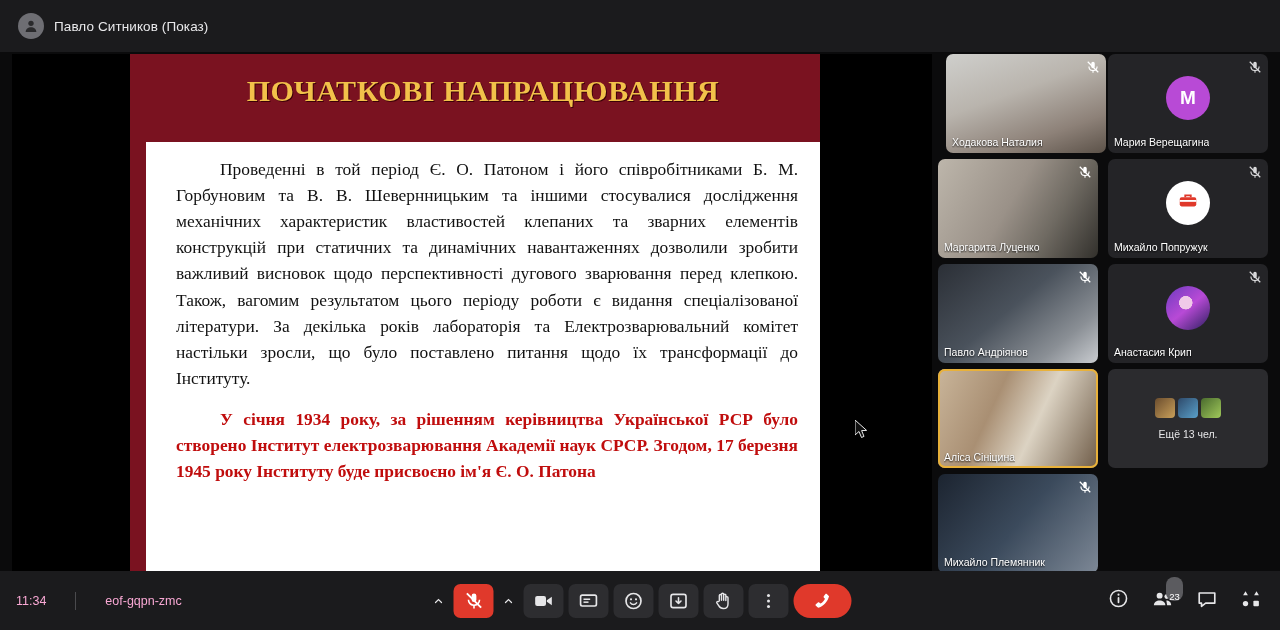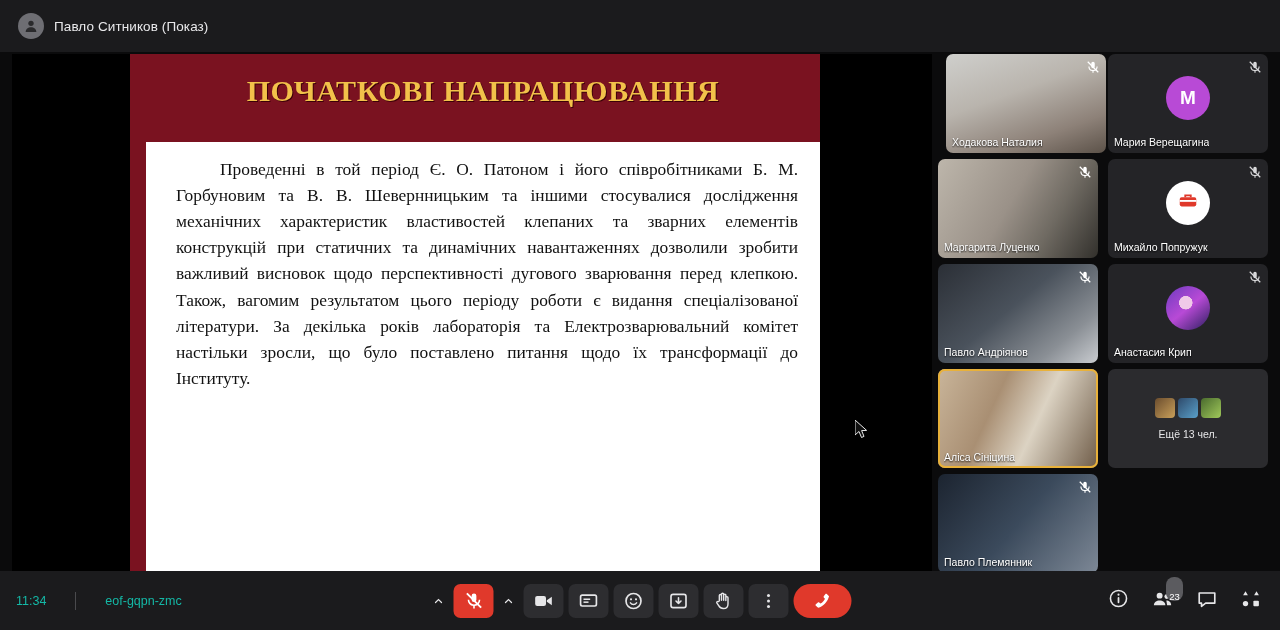--- a/index.html
+++ b/index.html
@@ -148,21 +148,21 @@
       linear-gradient(140deg,#6d3bbf 0%,#b84ad6 50%,#2b1f5e 100%); }
 
   
   .bottombar {
     position: absolute; left: 0; bottom: 0; width: 1280px; height: 59px;
     background: #1b1b1d;
     display: flex; align-items: center;
   }
   .bb-left {
     display: flex; align-items: center; gap: 29px;
-    margin-left: 16px; color: #14b8a6; font-size: 12.5px;
+    margin-left: 16px; color: #f9a8d4; font-size: 12.5px;
   }
   .bb-divider { width: 1px; height: 18px; background: #4a4a4d; }
   .bb-center {
     position: absolute; left: 50%; transform: translateX(-50%);
     display: flex; align-items: center; gap: 5px;
   }
   .ctrl {
     width: 40px; height: 34px; border-radius: 7px;
     background: #2d2d30;
     display: flex; align-items: center; justify-content: center;
@@ -200,20 +200,21 @@
       <div class="top-title">Павло Ситников (Показ)</div>
     </div>
   </div>
 
   <div class="stage">
     <div class="slide">
       <div class="slide-band"></div>
       <div class="slide-left-rail"></div>
       <div class="slide-title">ПОЧАТКОВІ НАПРАЦЮВАННЯ</div>
       <div class="slide-body">Проведенні в той період Є. О. Патоном і його співробітниками Б. М. Горбуновим та В. В. Шевернницьким та іншими стосувалися дослідження механічних характеристик властивостей клепаних та зварних елементів конструкцій при статичних та динамічних навантаженнях дозволили зробити важливий висновок щодо перспективності дугового зварювання перед клепкою. Також, вагомим результатом цього періоду роботи є видання спеціалізованої літератури. За декілька років лабораторія та Електрозварювальний комітет настільки зросли, що було поставлено питання щодо їх трансформації до Інституту.</div>
+      <div class="slide-body red">У січня 1934 року, за рішенням керівництва Української РСР було створено Інститут електрозварювання Академії наук СРСР. Згодом, 17 березня 1945 року Інституту буде присвоєно ім'я Є. О. Патона</div>
       <div class="slide-page">24</div>
     </div>
     <div class="cursor">
       <svg width="14" height="20" viewBox="0 0 14 20">
         <path d="M0 0 L0 15 L4 11.5 L6.5 17.5 L9 16.4 L6.6 10.6 L11.6 10.4 Z" fill="#111" stroke="#e9e9e9" stroke-width="1"></path>
       </svg>
     </div>
   </div>
 
   <div class="grid">
@@ -303,21 +304,21 @@
       <div class="more-label">Ещё 13 чел.</div>
     </div>
 
     <div class="tile vid6">
       <div class="mic-off">
         <svg width="14" height="14" viewBox="0 0 24 24">
             <path d="M12 14a3 3 0 0 0 3-3V6a3 3 0 1 0-6 0v5a3 3 0 0 0 3 3zm6-3a6 6 0 0 1-12 0H4a8 8 0 0 0 7 7.9V22h2v-3.1A8 8 0 0 0 20 11z" fill="#fff"></path>
             <path d="M3 3l18 18" stroke="#fff" stroke-width="2.2"></path>
           </svg>
       </div>
-      <div class="tile-name">Павло Племянник</div>
+      <div class="tile-name">Михайло Племянник</div>
     </div>
 
   </div>
 
   <div class="bottombar">
     <div class="bb-left">
       <span>11:34</span>
       <span class="bb-divider"></span>
       <span>eof-gqpn-zmc</span>
     </div>

